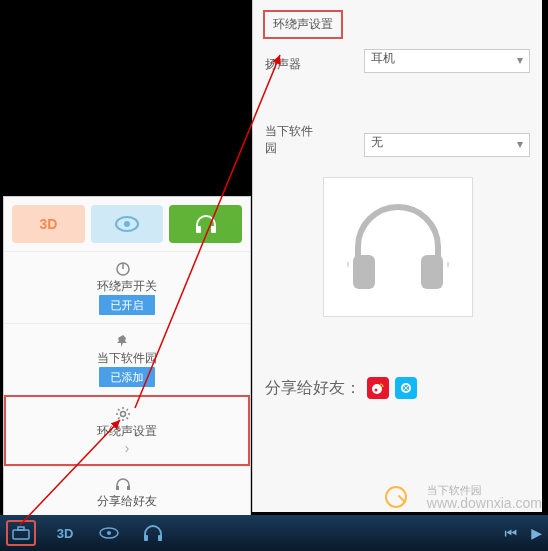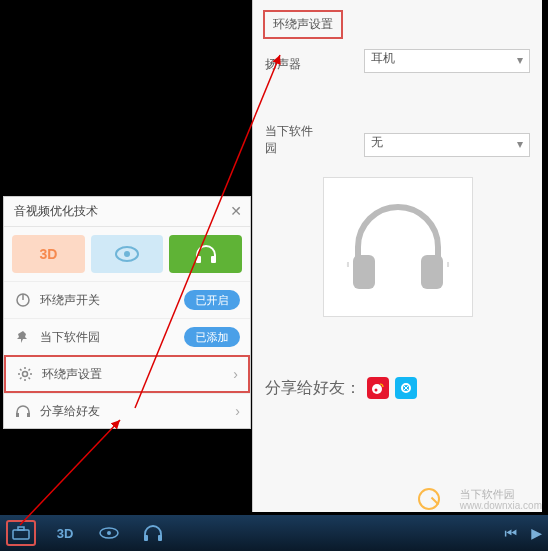--- a/index.html
+++ b/index.html
@@ -10,27 +10,27 @@
 .audio-panel { position: absolute; left: 3px; top: 196px; width: 248px; background: #fafafa; border: 1px solid #ccc; }
 .panel-header { padding: 6px 10px; font-size: 12px; color: #444; border-bottom: 1px solid #e5e5e5; position: relative; }
 .panel-close { position: absolute; right: 8px; top: 6px; font-size: 14px; color: #888; cursor: pointer; }
 
 .mode-row { display: flex; gap: 6px; padding: 8px; }
 .mode-btn { flex: 1; height: 38px; border-radius: 4px; display: flex; align-items: center; justify-content: center; font-size: 14px; font-weight: bold; }
 .mode-3d { background: #fdd9c5; color: #f68a4f; }
 .mode-eye { background: #d0e9f7; color: #6fb5d8; }
 .mode-head { background: #5fb336; color: #fff; }
 
-.setting-row { display: flex; align-items: center; padding: 8px 10px; border-top: 1px solid #eee; font-size: 12px; color: #555; position: relative; }
+.setting-row { display: flex; align-items: center; padding: 8px 10px; border-top: 1px solid #eee; font-size: 12px; color: #555; position: relative; flex-direction: column; }
 .setting-row.highlight { border: 2px solid #d9534f; }
 .row-icon { width: 18px; height: 18px; margin-right: 8px; display: flex; align-items: center; justify-content: center; color: #888; }
 .row-label { flex: 1; }
 .row-chevron { color: #aaa; font-size: 14px; }
 
-.toggle-pill { width: 56px; height: 20px; border-radius: 10px; background: #4aa0e8; color: #fff; font-size: 11px; display: flex; align-items: center; justify-content: center; }
+.toggle-pill { width: 56px; height: 20px; border-radius: 1px; background: #4aa0e8; color: #fff; font-size: 11px; display: flex; align-items: center; justify-content: center; }
 
 .bottom-bar { position: absolute; left: 0; bottom: 0; width: 548px; height: 36px; background: linear-gradient(#1a3a5a, #0a1a2a); display: flex; align-items: center; padding: 0 6px; gap: 14px; }
 .bar-btn { width: 30px; height: 26px; display: flex; align-items: center; justify-content: center; color: #6aa8d8; font-size: 13px; font-weight: bold; }
 .bar-btn.active { border: 2px solid #d9534f; border-radius: 3px; }
 .bar-spacer { flex: 1; }
 .bar-ctrl { color: #7ab0da; font-size: 14px; }
 
 .right-panel { position: absolute; left: 252px; top: 0; width: 290px; height: 512px; background: #f7f7f7; border-left: 1px solid #ccc; }
 .right-title { padding: 6px 10px; font-size: 12px; background: #e8e8e8; border-bottom: 1px solid #ccc; position: relative; }
 .right-title-actions { position: absolute; right: 6px; top: 4px; color: #888; font-size: 12px; }
@@ -48,34 +48,30 @@
 
 .share-row { padding: 10px 12px; font-size: 16px; color: #666; display: flex; align-items: center; gap: 6px; }
 .share-icon { width: 22px; height: 22px; border-radius: 4px; display: flex; align-items: center; justify-content: center; font-size: 12px; color: #fff; }
 .weibo { background: #e6162d; }
 .qq { background: #12b7f5; }
 
 .watermark { position: absolute; right: 6px; bottom: 40px; display: flex; align-items: center; gap: 20px; opacity: 0.7; }
 .wm-circle { width: 22px; height: 22px; border: 2px solid #ffa000; border-radius: 50%; position: relative; }
 .wm-circle::after { content: ""; position: absolute; right: -2px; bottom: 6px; width: 10px; height: 2px; background: #ffa000; transform: rotate(45deg); }
 .wm-text { font-size: 11px; color: #999; line-height: 1.1; }
-.wm-text .url { color: #aaa; font-size: 10px; }
+.wm-text .url { color: #aaa; font-size: 14px; }
 
 .arrow-svg { position: absolute; pointer-events: none; z-index: 50; }
 </style>
 </head>
 <body>
 
 <div class="video-area"></div>
 
 <div class="audio-panel">
-  <div class="panel-header">
-    <span>音视频优化技术</span>
-    <span class="panel-close">✕</span>
-  </div>
   <div class="mode-row">
     <div class="mode-btn mode-3d">
       <span>3D</span>
     </div>
     <div class="mode-btn mode-eye">
       <svg width="24" height="16" viewBox="0 0 24 16">
           <ellipse cx="12" cy="8" rx="11" ry="7" fill="none" stroke="currentColor" stroke-width="2"></ellipse>
           <circle cx="12" cy="8" r="3" fill="currentColor"></circle>
         </svg>
     </div>

